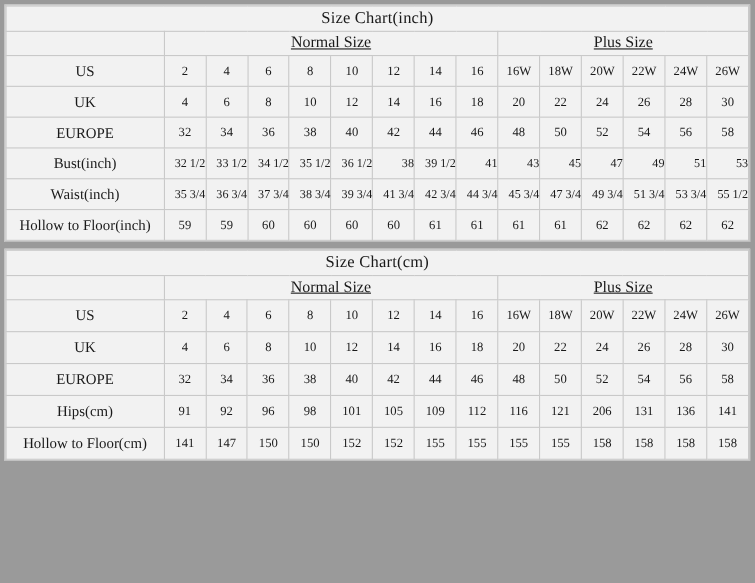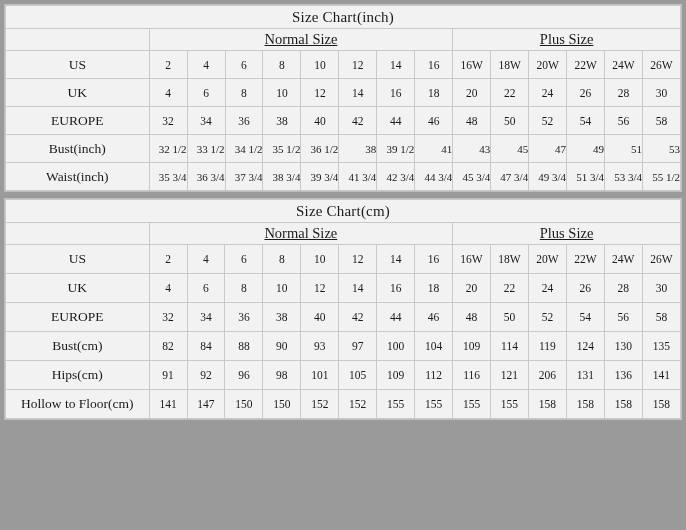--- a/index.html
+++ b/index.html
@@ -193,20 +193,37 @@
           <td class="val small">42 3/4</td>
           <td class="val small">44 3/4</td>
           <td class="val small">45 3/4</td>
           <td class="val small">47 3/4</td>
           <td class="val small">49 3/4</td>
           <td class="val small">51 3/4</td>
           <td class="val small">53 3/4</td>
           <td class="val small">55 1/2</td>
         </tr>
 
+        <tr>
+          <td class="rowlabel">Hollow to Floor(inch)</td>
+          <td class="val">59</td>
+          <td class="val">59</td>
+          <td class="val">60</td>
+          <td class="val">60</td>
+          <td class="val">60</td>
+          <td class="val">60</td>
+          <td class="val">61</td>
+          <td class="val">61</td>
+          <td class="val">61</td>
+          <td class="val">61</td>
+          <td class="val">62</td>
+          <td class="val">62</td>
+          <td class="val">62</td>
+          <td class="val">62</td>
+        </tr>
       </tbody>
     </table>
   </div>
 
   <div class="chart-block">
     <table class="size-table tbl-cm">
       <colgroup>
         <col class="labelcol">
         <col class="datacol">
           <col class="datacol">
@@ -280,37 +297,20 @@
           <td class="val">44</td>
           <td class="val">46</td>
           <td class="val">48</td>
           <td class="val">50</td>
           <td class="val">52</td>
           <td class="val">54</td>
           <td class="val">56</td>
           <td class="val">58</td>
         </tr>
 
-        <tr>
-          <td class="rowlabel">Bust(cm)</td>
-          <td class="val">82</td>
-          <td class="val">84</td>
-          <td class="val">88</td>
-          <td class="val">90</td>
-          <td class="val">93</td>
-          <td class="val">97</td>
-          <td class="val">100</td>
-          <td class="val">104</td>
-          <td class="val">109</td>
-          <td class="val">114</td>
-          <td class="val">119</td>
-          <td class="val">124</td>
-          <td class="val">130</td>
-          <td class="val">135</td>
-        </tr>
 
 
         <tr>
           <td class="rowlabel">Hips(cm)</td>
           <td class="val">91</td>
           <td class="val">92</td>
           <td class="val">96</td>
           <td class="val">98</td>
           <td class="val">101</td>
           <td class="val">105</td>

